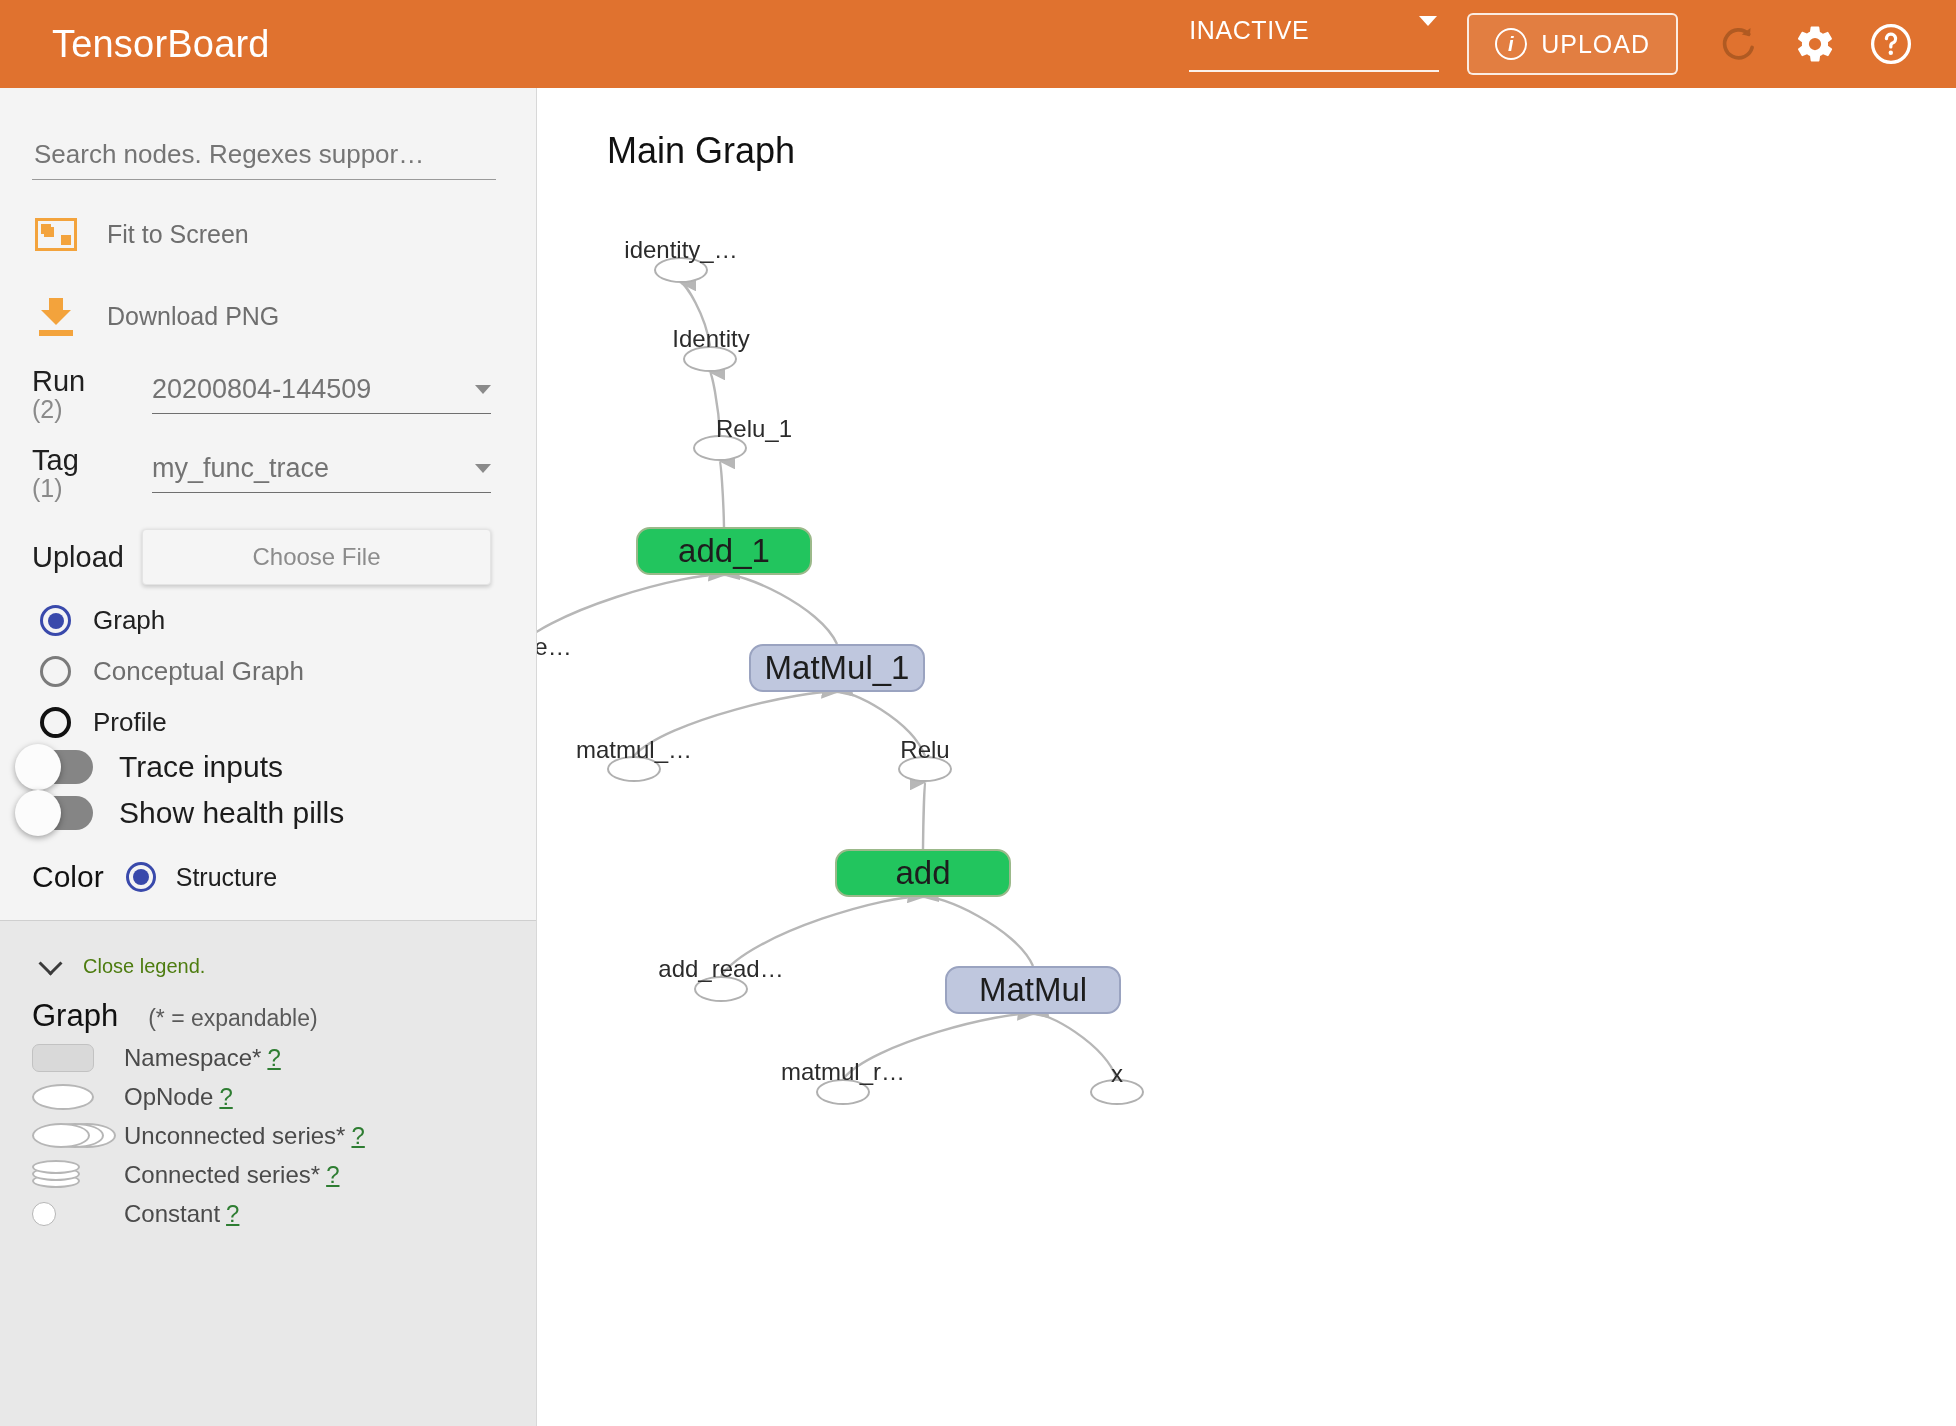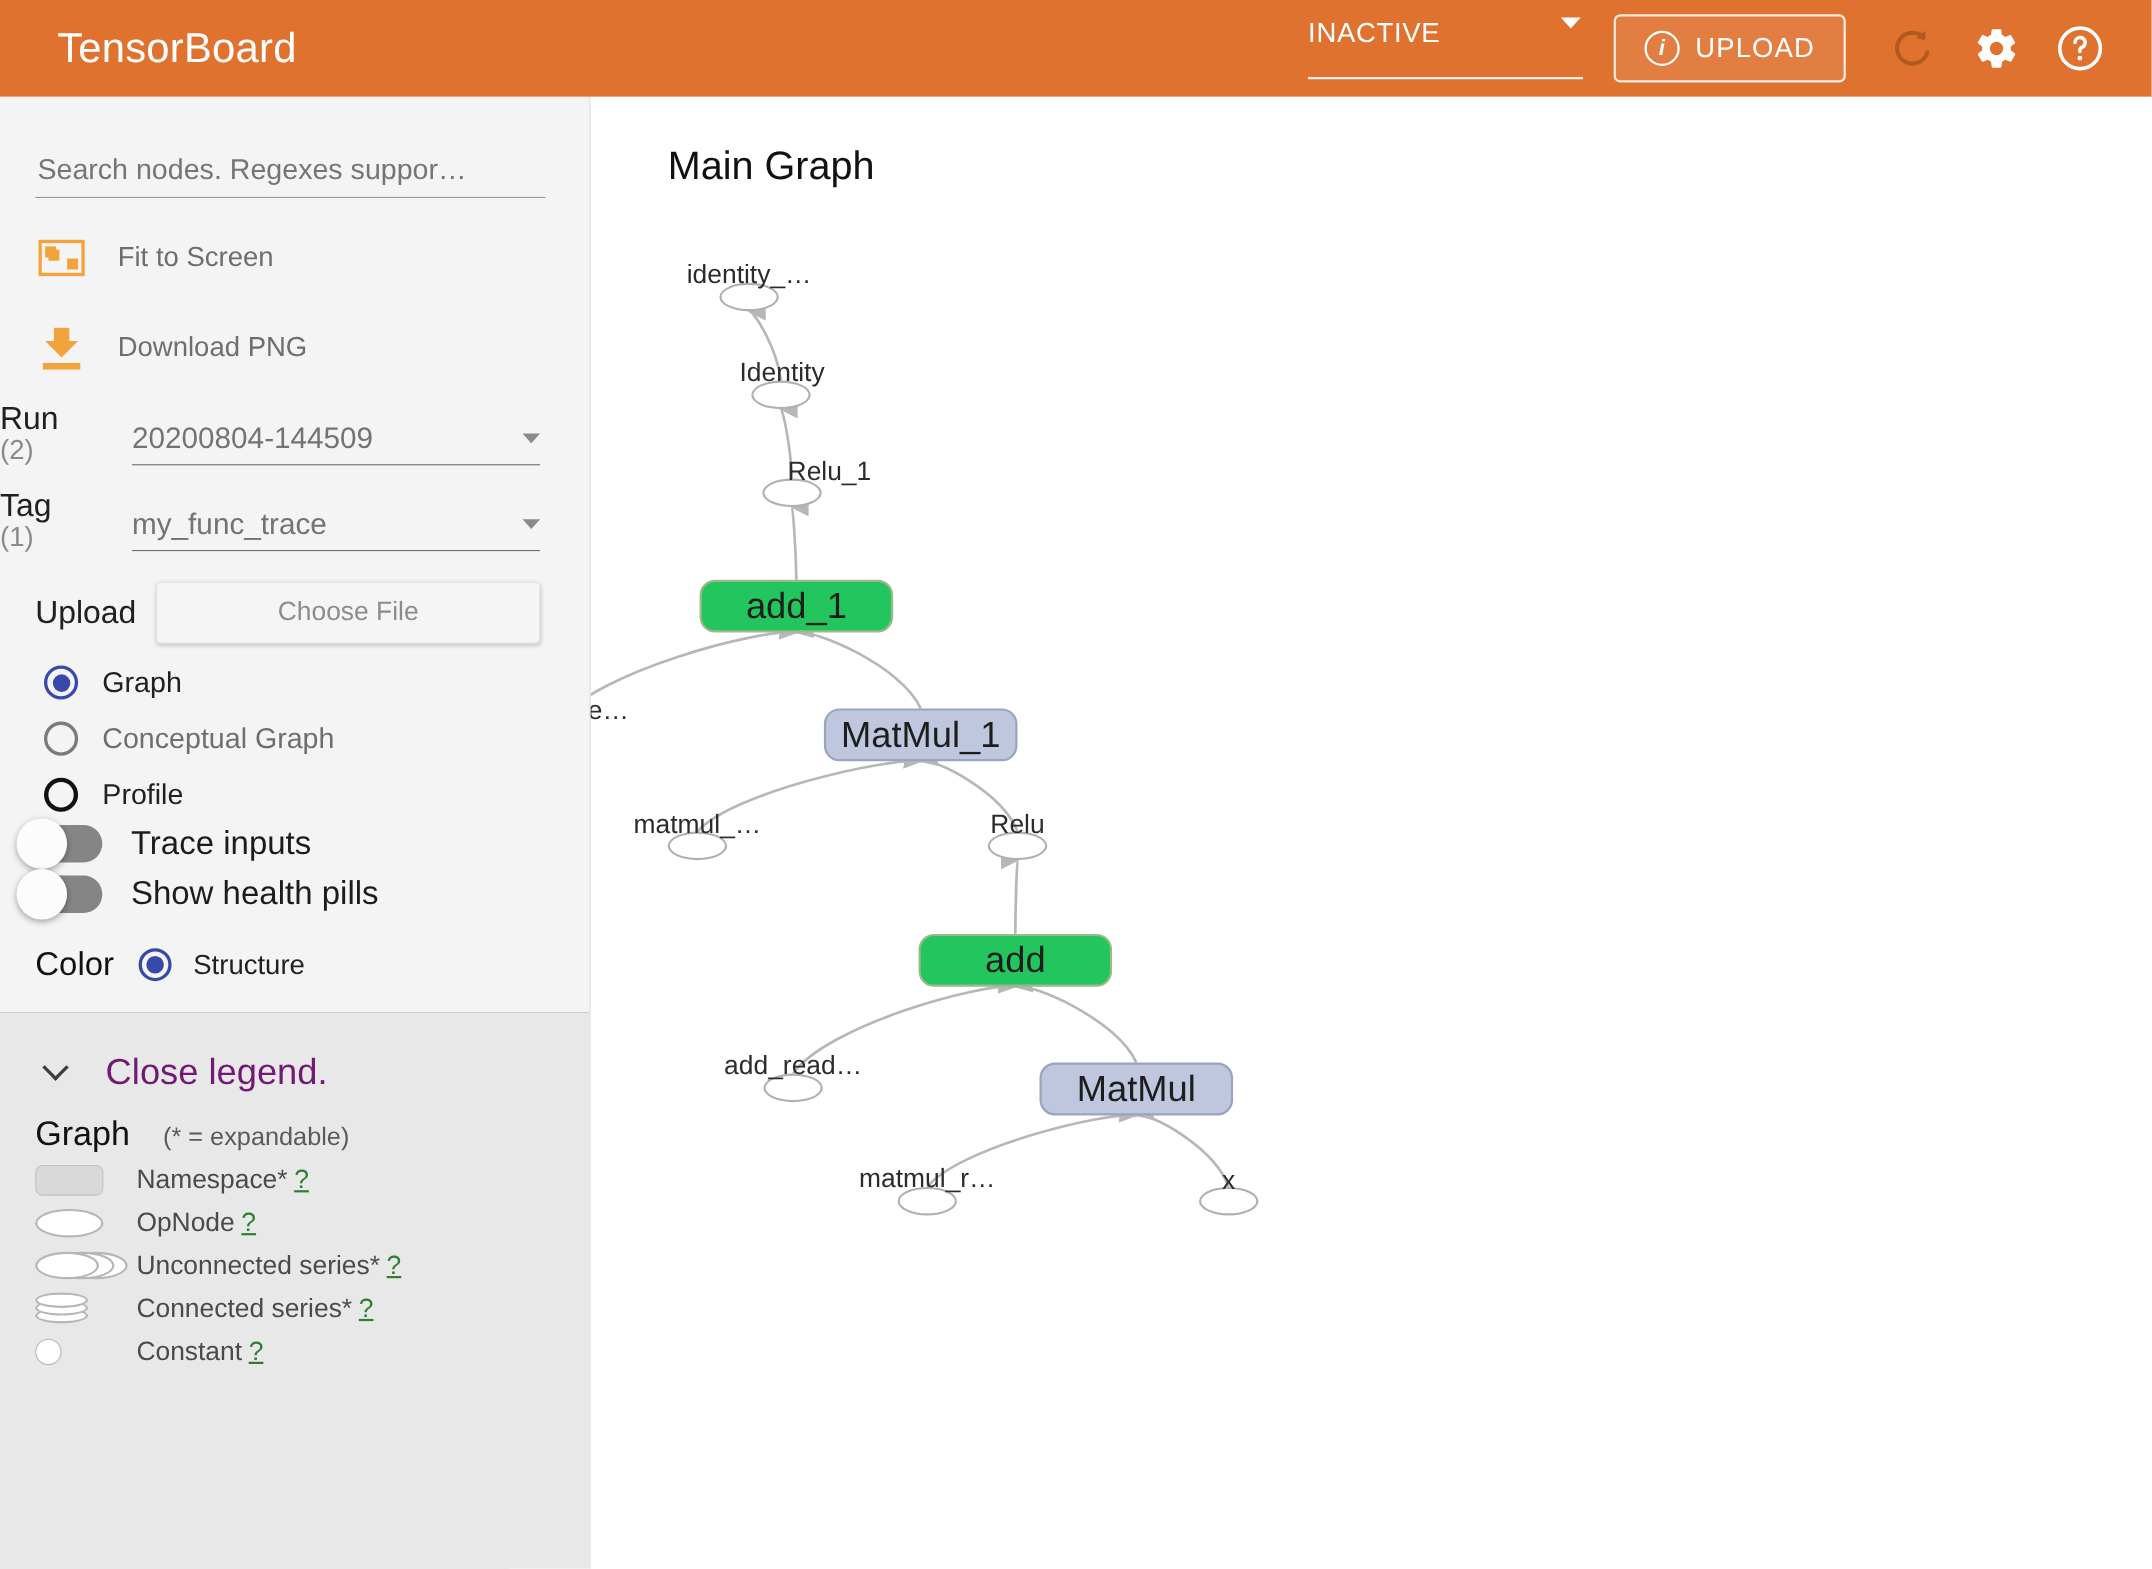--- a/index.html
+++ b/index.html
@@ -144,22 +144,22 @@
     border-left: 15px solid transparent;
     border-right: 15px solid transparent;
     border-top: 15px solid #f3a33c;
   }
   .dl-bar {
     position: absolute; left: 4px; bottom: 0;
     width: 34px; height: 6px; background: #f3a33c;
   }
 
   .field-row {
-    display: flex; align-items: flex-end;
-    margin-top: 22px; 
+    display: flex; align-items: center;
+    margin-top: 22px; padding-left: 32px;
   }
   .field-label {
     font-size: 29px; color: #202020; width: 110px; line-height: 1.05;
   }
   .field-count { font-size: 25px; color: #8a8a8a; }
   .field-select {
     flex: 1; margin-left: 10px; margin-right: 45px;
     border-bottom: 1.6px solid #6f6f6f;
     padding-bottom: 8px;
     display: flex; align-items: center;
@@ -247,21 +247,21 @@
   .legend-close {
     display: flex; align-items: center; padding-left: 42px; cursor: pointer;
   }
   .chev-down {
     width: 17px; height: 17px;
     border-right: 3.4px solid #3b3b3b;
     border-bottom: 3.4px solid #3b3b3b;
     transform: rotate(45deg);
     margin-top: -7px;
   }
-  .legend-close .lctxt { font-size: 33px; color: #701a75; margin-left: 37px; }
+  .legend-close .lctxt { font-size: 20px; color: #4d7c0f; margin-left: 24px; }
   .legend-head {
     display: flex; align-items: baseline;
     padding-left: 32px; margin-top: 20px;
   }
   .legend-head .lh1 { font-size: 31px; color: #111; }
   .legend-head .lh2 { font-size: 23px; color: #5a5a5a; margin-left: 30px; }
   .legend-item {
     display: flex; align-items: center;
     padding-left: 32px; margin-top: 8px; height: 31px;
   }

